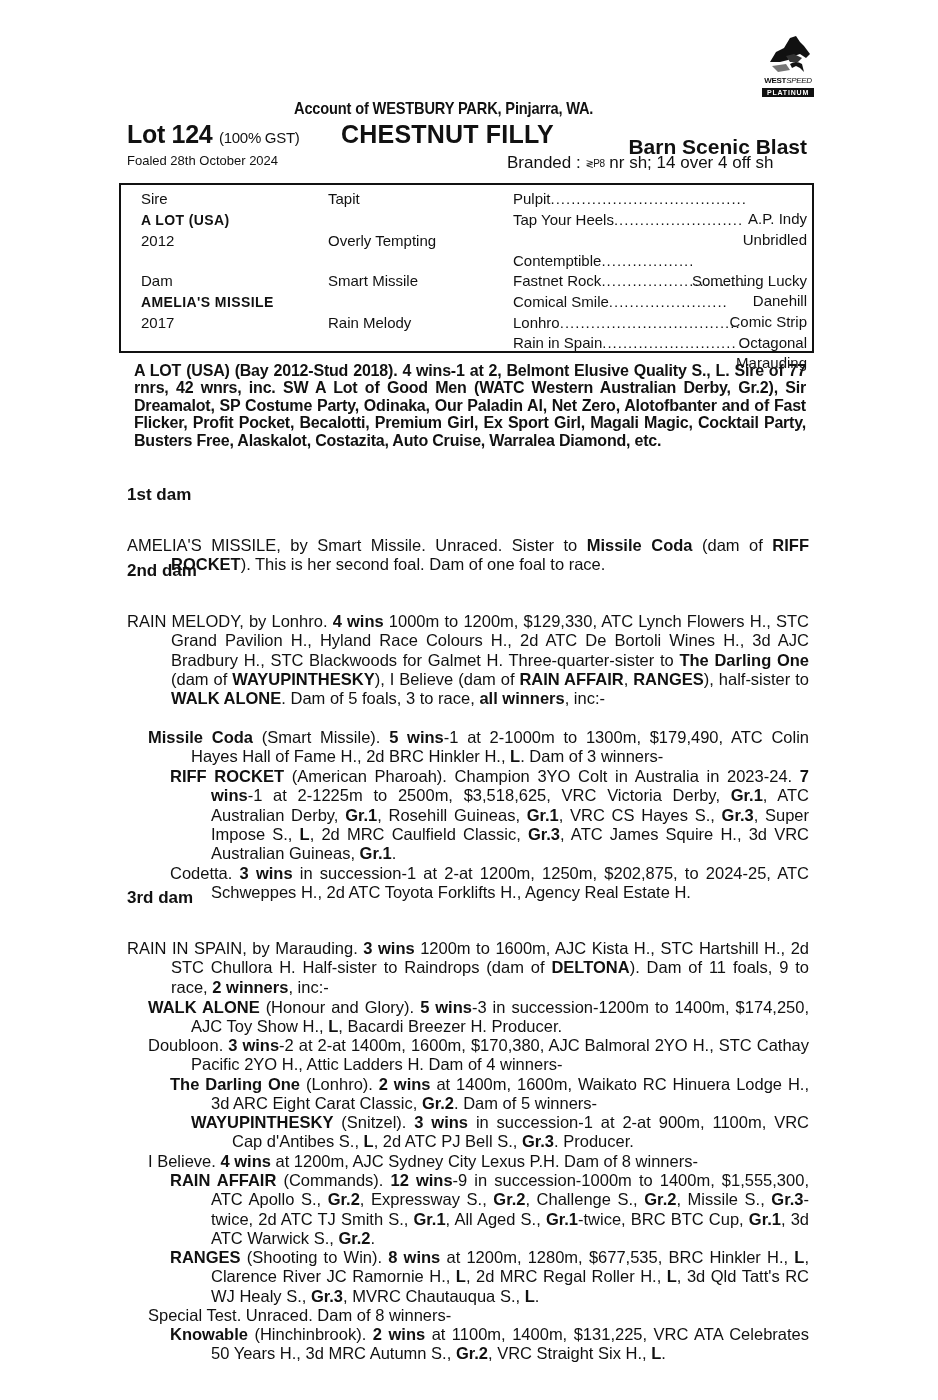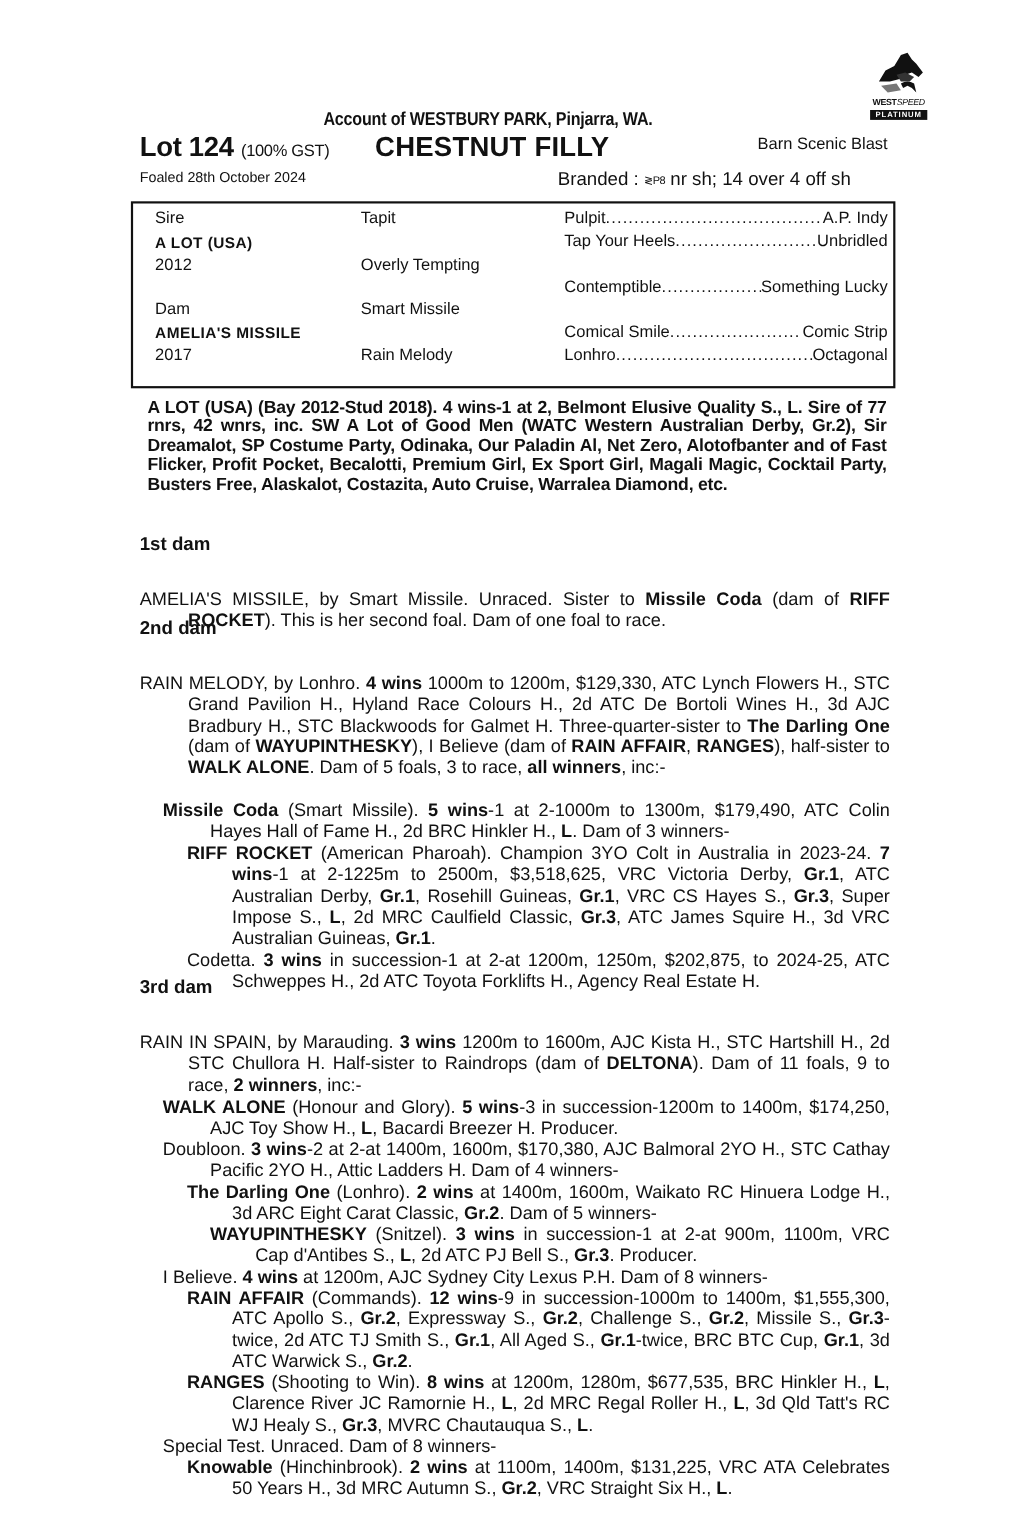--- a/index.html
+++ b/index.html
@@ -1,37 +1,37 @@
 <!DOCTYPE html>
 <html><head>
 <meta charset="utf-8">
 <style>
   html, body { margin:0; padding:0; background:#fff; }
   body { width:938px; height:1400px; position:relative; overflow:hidden; color:#111; font-family:"Liberation Sans", sans-serif; }
-  .logo { position:absolute; left:760px; top:46px; width:56px; height:70px;margin-left:29px; }
+  .logo { position:absolute; left:760px; top:34px; width:56px; height:70px; }
   .logo .wm { position:absolute; left:0; top:42px; width:56px; text-align:center; font-size:8px; font-weight:bold; letter-spacing:-0.3px; }
   .logo .wm i { font-weight:normal; }
   .logo .plat { position:absolute; left:2px; top:54px; width:52px; height:9px; background:#111; color:#fff; font-size:7px; font-weight:bold; text-align:center; line-height:9px; letter-spacing:0.8px; }
   .account { position:absolute; left:294px; top:99px; font-size:17px; font-weight:bold; transform:scaleX(0.86); transform-origin:left; letter-spacing:-0.2px; }
   .lotline { position:absolute; left:127px; top:120px; width:682px; height:30px; }
   .lot { position:absolute; left:0; top:0; font-size:25px; font-weight:bold; letter-spacing:-0.3px; }
   .gst { font-size:15px; font-weight:normal; }
   .sex { position:absolute; left:214px; top:0; font-size:25px; font-weight:bold; letter-spacing:0.2px; }
-  .barn { position:absolute; right:2px; top:2px; font-size:15px; font-weight:normal; }
+  .barn { position:absolute; right:2px; top:15px; font-size:21px; font-weight:bold; }
   .foaled { position:absolute; left:127px; top:153px; font-size:13px; }
   .brand { position:absolute; left:507px; top:153px; font-size:17px; }
   .brandmark { font-size:10px; letter-spacing:-0.5px; vertical-align:1px; }
   .ped { position:absolute; left:119px; top:183px; width:695px; height:170px; border:2px solid #111; box-sizing:border-box; }
   .ped .c { position:absolute; font-size:15px; line-height:20px; white-space:nowrap; }
   .ped .big { font-weight:bold; font-size:14px; letter-spacing:0.4px; }
   .g3 { position:absolute; left:392px; width:294px; font-size:15px; line-height:20px; display:flex; }
   .g3 .l { white-space:nowrap; }
   .g3 .dots { flex:1; overflow:hidden; white-space:nowrap; letter-spacing:1px; }
   .g3 .dots::before { content:"................................................................................"; }
-  .g3 .r { white-space:nowrap; }
+  .g3 .r { white-space:nowrap;margin-top:20px; }
   .sirebio { position:absolute; left:134px; top:362px; width:672px; font-size:16px; line-height:17.4px; font-weight:bold; text-align:justify; letter-spacing:-0.2px; transform:scaleX(1); }
   .sec { position:absolute; left:127px; font-size:17px; font-weight:bold; }
   .p { position:absolute; font-size:16.5px; line-height:19.3px; text-align:justify; text-align-last:left;margin-top:32px; }
   .p b { font-weight:bold; }
 </style>
 </head>
 <body>
 
 <div class="logo">
   <svg width="56" height="42" viewBox="0 0 56 42">
@@ -80,29 +80,39 @@
   <div class="g3" style="top:25px">
       <span class="l">Tap Your Heels</span>
       <span class="dots"></span>
       <span class="r">Unbridled</span>
     </div>
   <div class="g3" style="top:66px">
       <span class="l">Contemptible</span>
       <span class="dots"></span>
       <span class="r">Something Lucky</span>
     </div>
+  <div class="g3" style="top:86px">
+      <span class="l">Fastnet Rock</span>
+      <span class="dots"></span>
+      <span class="r">Danehill</span>
+    </div>
   <div class="g3" style="top:107px">
       <span class="l">Comical Smile</span>
       <span class="dots"></span>
       <span class="r">Comic Strip</span>
     </div>
   <div class="g3" style="top:128px">
       <span class="l">Lonhro</span>
       <span class="dots"></span>
       <span class="r">Octagonal</span>
+    </div>
+  <div class="g3" style="top:148px">
+      <span class="l">Rain in Spain</span>
+      <span class="dots"></span>
+      <span class="r">Marauding</span>
     </div>
 </div>
 
 <div class="sirebio">A LOT (USA) (Bay 2012-Stud 2018). 4 wins-1 at 2, Belmont Elusive Quality S., L. Sire of 77 rnrs, 42 wnrs, inc. SW A Lot of Good Men (WATC Western Australian Derby, Gr.2), Sir Dreamalot, SP Costume Party, Odinaka, Our Paladin Al, Net Zero, Alotofbanter and of Fast Flicker, Profit Pocket, Becalotti, Premium Girl, Ex Sport Girl, Magali Magic, Cocktail Party, Busters Free, Alaskalot, Costazita, Auto Cruise, Warralea Diamond, etc.</div>
 
 <div class="sec" style="top:485px">1st dam</div>
 <div class="p" style="left:127px;top:504px;width:682px;padding-left:44px;text-indent:-44px;box-sizing:border-box">AMELIA'S MISSILE, by Smart Missile. Unraced. Sister to <b>Missile Coda</b> (dam of <b>RIFF ROCKET</b>). This is her second foal. Dam of one foal to race.</div>
 
 <div class="sec" style="top:561px">2nd dam</div>
 <div class="p" style="left:127px;top:580px;width:682px;padding-left:44px;text-indent:-44px;box-sizing:border-box">RAIN MELODY, by Lonhro. <b>4 wins</b> 1000m to 1200m, $129,330, ATC Lynch Flowers H., STC Grand Pavilion H., Hyland Race Colours H., 2d ATC De Bortoli Wines H., 3d AJC Bradbury H., STC Blackwoods for Galmet H. Three-quarter-sister to <b>The Darling One</b> (dam of <b>WAYUPINTHESKY</b>), I Believe (dam of <b>RAIN AFFAIR</b>, <b>RANGES</b>), half-sister to <b>WALK ALONE</b>. Dam of 5 foals, 3 to race, <b>all winners</b>, inc:-</div>

